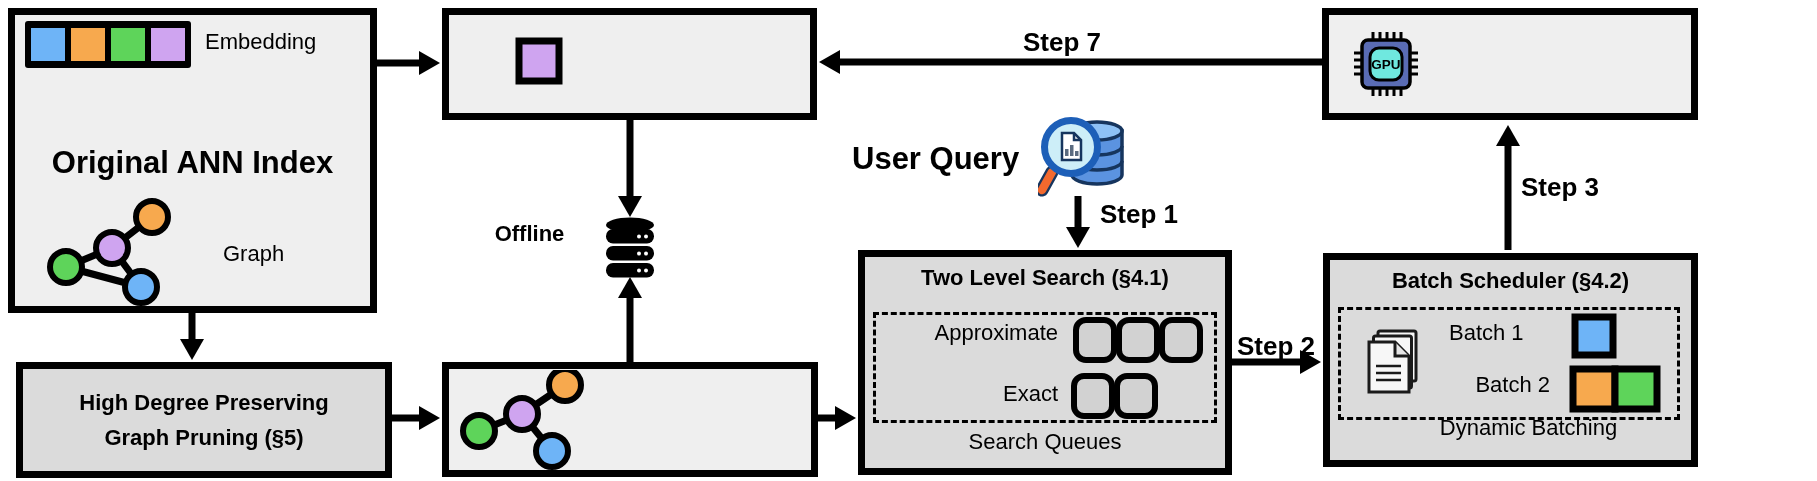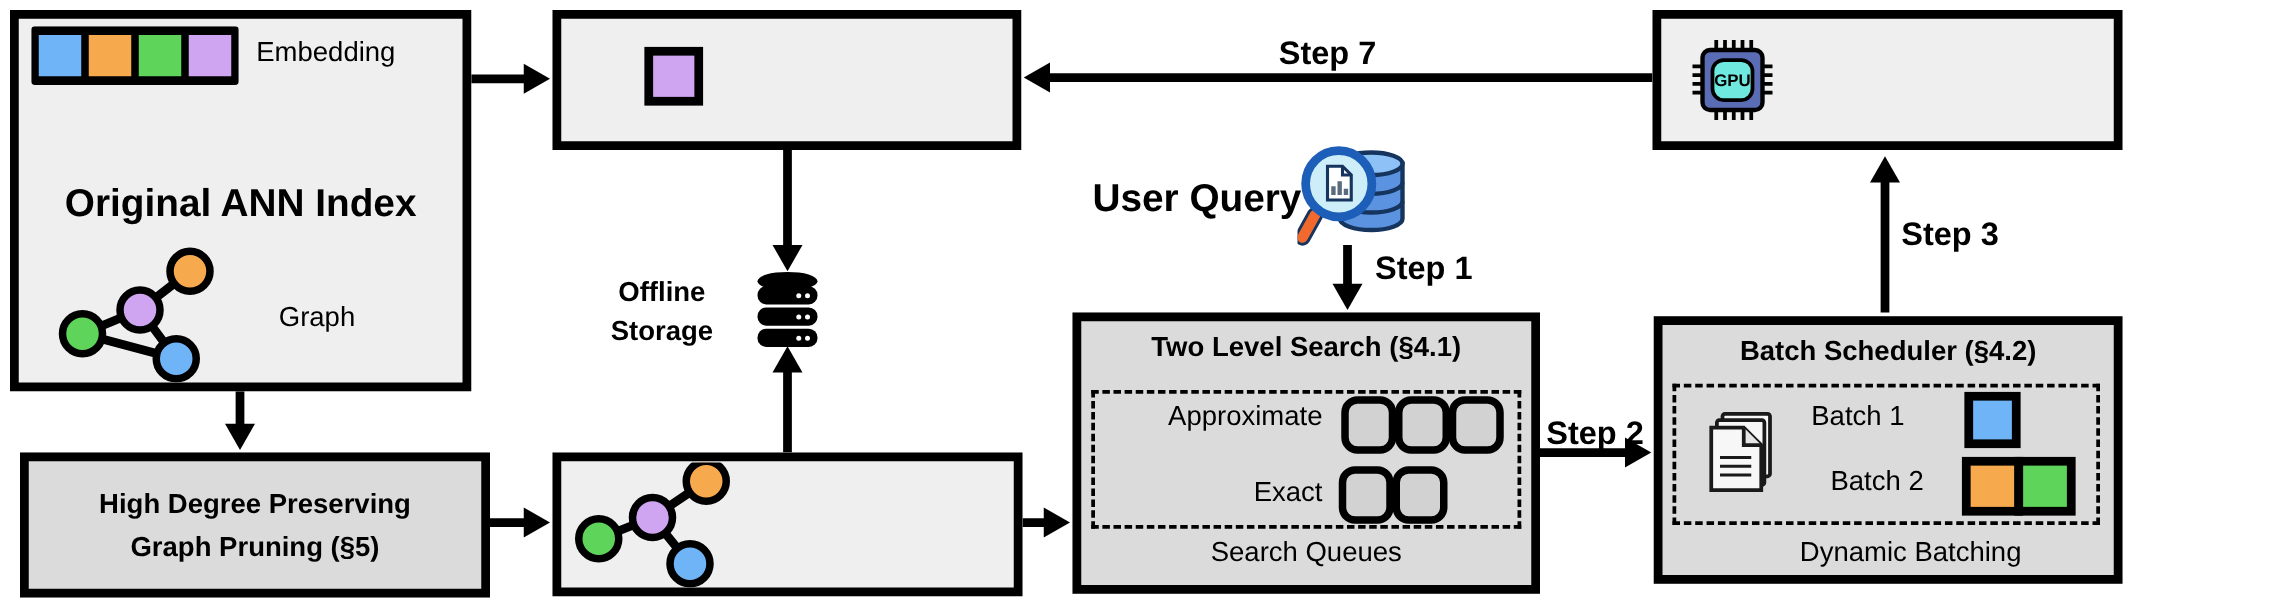--- a/index.html
+++ b/index.html
@@ -99,36 +99,35 @@
   </div>
 
   <div class="box light" style="left:442px; top:8px; width:375px; height:112px;">
     <svg class="abs" style="left:66px; top:22px;" width="48" height="48">
       <rect x="4" y="4" width="40" height="40" stroke="#000" stroke-width="7" fill="#cfa4f0"></rect>
     </svg>
   </div>
 
   <div class="abs free bold t30" style="left:462px; top:218px; width:135px; text-align:center; line-height:31px;">
     <div>Offline</div>
-    <div>Storage</div>
   </div>
   <svg class="abs free" style="left:604px; top:216px;" width="52" height="64">
     <ellipse cx="26" cy="9" rx="24" ry="7.5" fill="#000"></ellipse>
     <rect x="2" y="13" width="48" height="14.5" rx="7" fill="#000"></rect>
     <rect x="2" y="30" width="48" height="14.5" rx="7" fill="#000"></rect>
     <rect x="2" y="47" width="48" height="14.5" rx="7" fill="#000"></rect>
     <circle cx="35" cy="20.5" r="2" fill="#fff"></circle>
       <circle cx="42" cy="20.5" r="2" fill="#fff"></circle>
     <circle cx="35" cy="37.5" r="2" fill="#fff"></circle>
       <circle cx="42" cy="37.5" r="2" fill="#fff"></circle>
     <circle cx="35" cy="54.5" r="2" fill="#fff"></circle>
       <circle cx="42" cy="54.5" r="2" fill="#fff"></circle>
   </svg>
 
-  <div class="abs free bold t31" style="left:874px; top:141px;">User Query</div>
+  <div class="abs free bold t31" style="left:852px; top:141px;">User Query</div>
   <svg class="abs free" style="left:1038px; top:110px;" width="88" height="88">
     <path d="M34,21 V65 a25,9 0 0 0 50,0 V21 Z" stroke-width="3.5" stroke="#16355e" fill="#5b93e0"></path>
     <path d="M34,36 a25,9 0 0 0 50,0" fill="none" stroke="#16355e" stroke-width="3.5"></path>
     <path d="M34,51 a25,9 0 0 0 50,0" fill="none" stroke="#16355e" stroke-width="3.5"></path>
     <ellipse cx="59" cy="21" rx="25" ry="9" stroke-width="3.5" stroke="#16355e" fill="#8ec1f5"></ellipse>
     <line x1="14" y1="62" x2="4" y2="80" stroke="#16355e" stroke-width="13" stroke-linecap="round"></line>
     <line x1="14" y1="62" x2="4" y2="80" stroke-width="8.5" stroke-linecap="round" stroke="#f2692e"></line>
     <circle cx="33" cy="37" r="26.5" stroke-width="7" stroke="#1d5fb8" fill="#cdeef8"></circle>
     <path d="M24,23 h12 l7,7 v20 h-19 Z" fill="#ffffff" stroke="#16355e" stroke-width="2.5"></path>
     <path d="M36,23 v7 h7" fill="none" stroke="#16355e" stroke-width="2.5"></path>
@@ -169,27 +168,27 @@
         <path d="M4,14 H30 L44,28 V64 H4 Z" fill="#f7f7f7" stroke="#1a1a1a" stroke-width="3"></path>
         <path d="M30,14 V28 H44" fill="#e6e6e6" stroke="#1a1a1a" stroke-width="3"></path>
         <line x1="11" y1="38" x2="36" y2="38" stroke="#1a1a1a" stroke-width="2.5"></line>
         <line x1="11" y1="45" x2="36" y2="45" stroke="#1a1a1a" stroke-width="2.5"></line>
         <line x1="11" y1="52" x2="36" y2="52" stroke="#1a1a1a" stroke-width="2.5"></line>
       </svg>
       <div class="abs t30" style="left:108px; top:10px; width:102px; ">Batch 1</div>
       <svg class="abs" style="left:230px; top:3px;" width="46" height="46">
         <rect x="4" y="4" width="38" height="38" stroke="#000" stroke-width="7" fill="#6eb4f7"></rect>
       </svg>
-      <div class="abs t30" style="left:96px; top:62px; width:102px; text-align:right;">Batch 2</div>
+      <div class="abs t30" style="left:107px; top:62px; width:102px; text-align:right;">Batch 2</div>
       <svg class="abs" style="left:228px; top:55px;" width="92" height="48">
         <rect x="4" y="4" width="42" height="40" stroke="#000" stroke-width="7" fill="#f7a94e"></rect>
         <rect x="46" y="4" width="42" height="40" stroke="#000" stroke-width="7" fill="#5ed45a"></rect>
       </svg>
     </div>
-    <div class="abs ctr t30" style="top:169px;padding-left:36px;">Dynamic Batching</div>
+    <div class="abs ctr t30" style="top:155px;padding-left:36px;">Dynamic Batching</div>
   </div>
 
   <div class="box light" style="left:1322px; top:8px; width:376px; height:112px;">
     <svg class="abs" style="left:22px; top:14px;" width="70" height="70">
       <g stroke="#000" stroke-width="3">
         <line x1="22" y1="3" x2="22" y2="11"></line>
           <line x1="29" y1="3" x2="29" y2="11"></line>
           <line x1="36" y1="3" x2="36" y2="11"></line>
           <line x1="43" y1="3" x2="43" y2="11"></line>
           <line x1="50" y1="3" x2="50" y2="11"></line>

